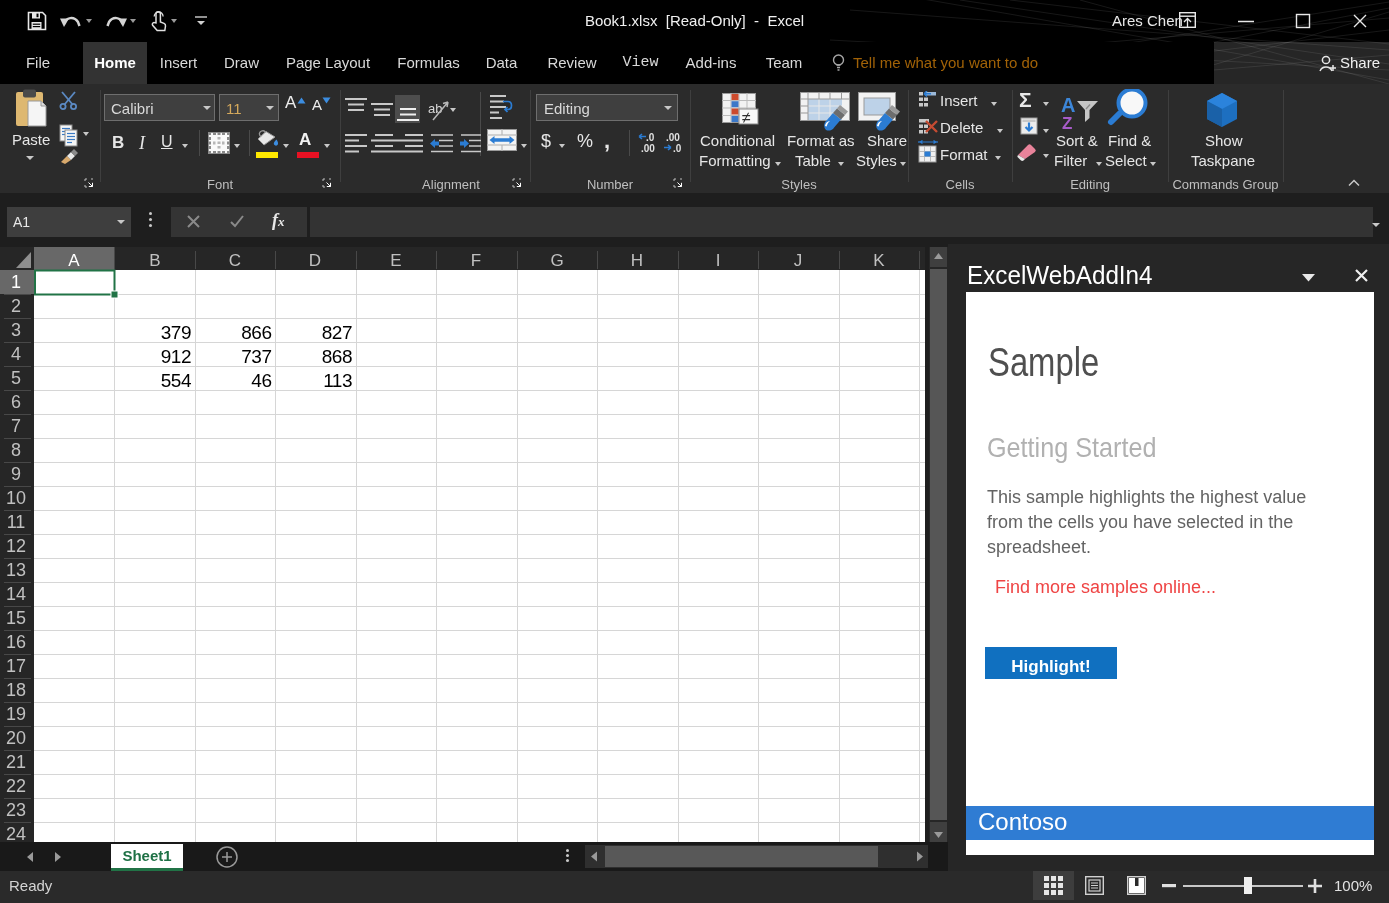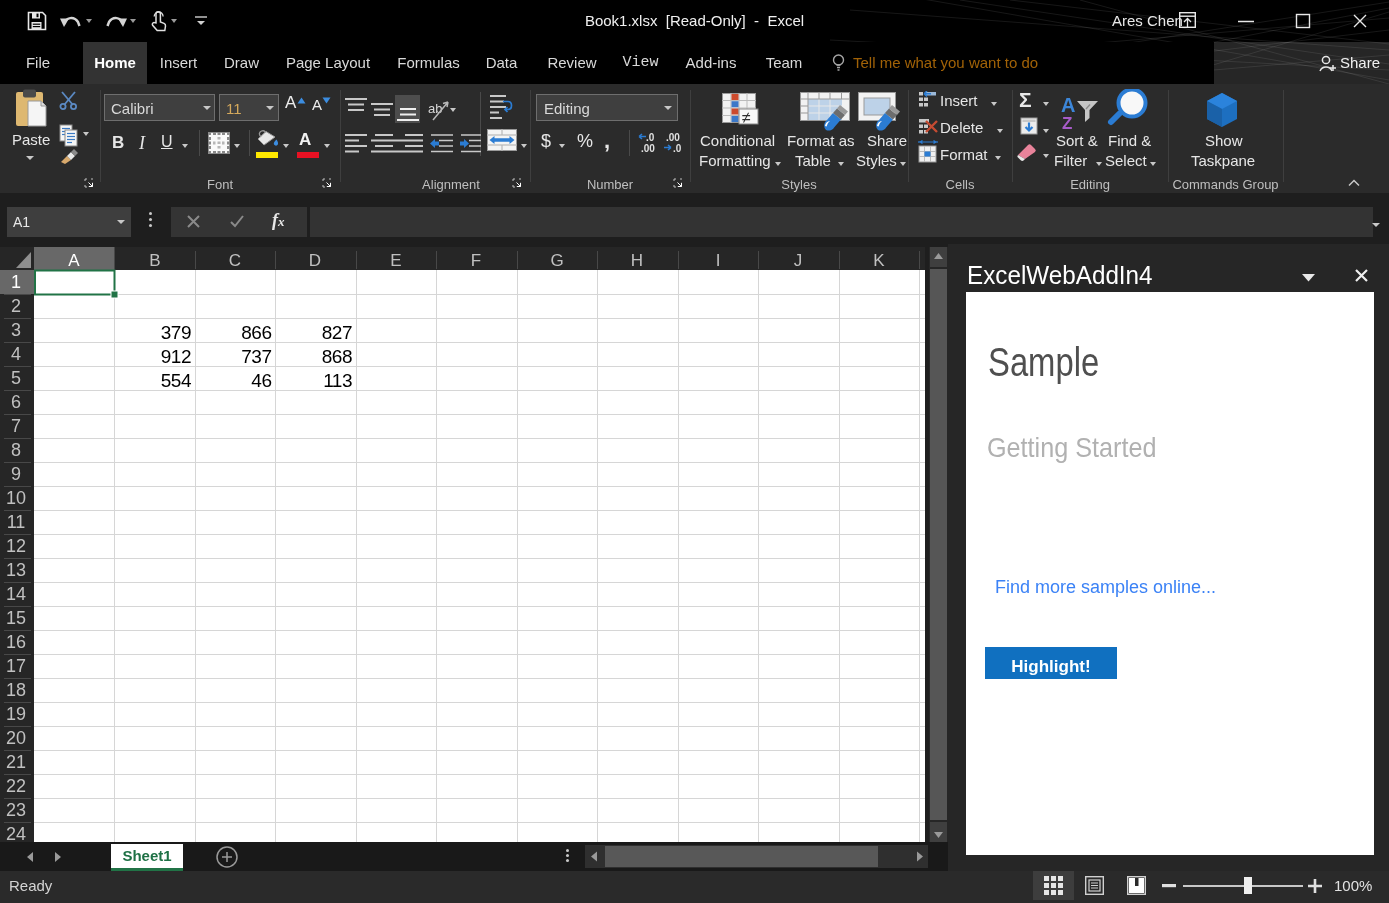--- a/index.html
+++ b/index.html
@@ -687,16 +687,20 @@
 <div class="abs" style="left:19px;top:17px;color:#ffffff;font-size:25px;transform:scaleX(0.97);transform-origin:0 0;">ExcelWebAddIn4</div>
 <svg class="abs" style="left:352px;top:29px" width="17" height="10" viewBox="0 0 17 10">
       <path d="M2 1 L8.5 8.5 L15 1 Z" fill="#e8e8e8"></path>
     </svg>
 <svg class="abs" style="left:406px;top:24px" width="15" height="15" viewBox="0 0 15 15">
       <path d="M2 2 L13 13 M13 2 L2 13" stroke="#efefef" stroke-width="2.2"></path>
     </svg>
 <div class="abs" style="left:18px;top:48px;width:408px;height:563px;background:#ffffff;">
 <div class="abs" style="left:22px;top:47px;color:#4f4f4f;font-size:41px;transform:scaleX(0.80);transform-origin:0 0;">Sample</div>
 <div class="abs" style="left:21px;top:140px;color:#b1b1b1;font-size:28px;transform:scaleX(0.90);transform-origin:0 0;">Getting Started</div>
-<div class="abs" style="left:29px;top:285px;color:#3b82f6;font-size:18px;">Find more samples online...</div>
+<div class="abs" style="left:21px;top:193px;width:356px;color:#636363;font-size:18px;line-height:25px;">This sample highlights the highest value from the cells you have selected in the spreadsheet.</div>
+<div class="abs" style="left:29px;top:285px;color:#ef4444;font-size:18px;">Find more samples online...</div>
 <div class="abs" style="left:19px;top:355px;width:132px;height:32px;background:#1070c0;color:#ffffff;font-weight:bold;font-size:17px;text-align:center;line-height:39px;">Highlight!</div>
+<div class="abs" style="left:0;top:514px;width:408px;height:34px;background:#2f7cd3;color:#ffffff;font-size:24px;font-weight:300;">
+        <span style="position:absolute;left:12px;top:2px;">Contoso</span>
+      </div>
 </div>
 </div>
 
 </body></html>

